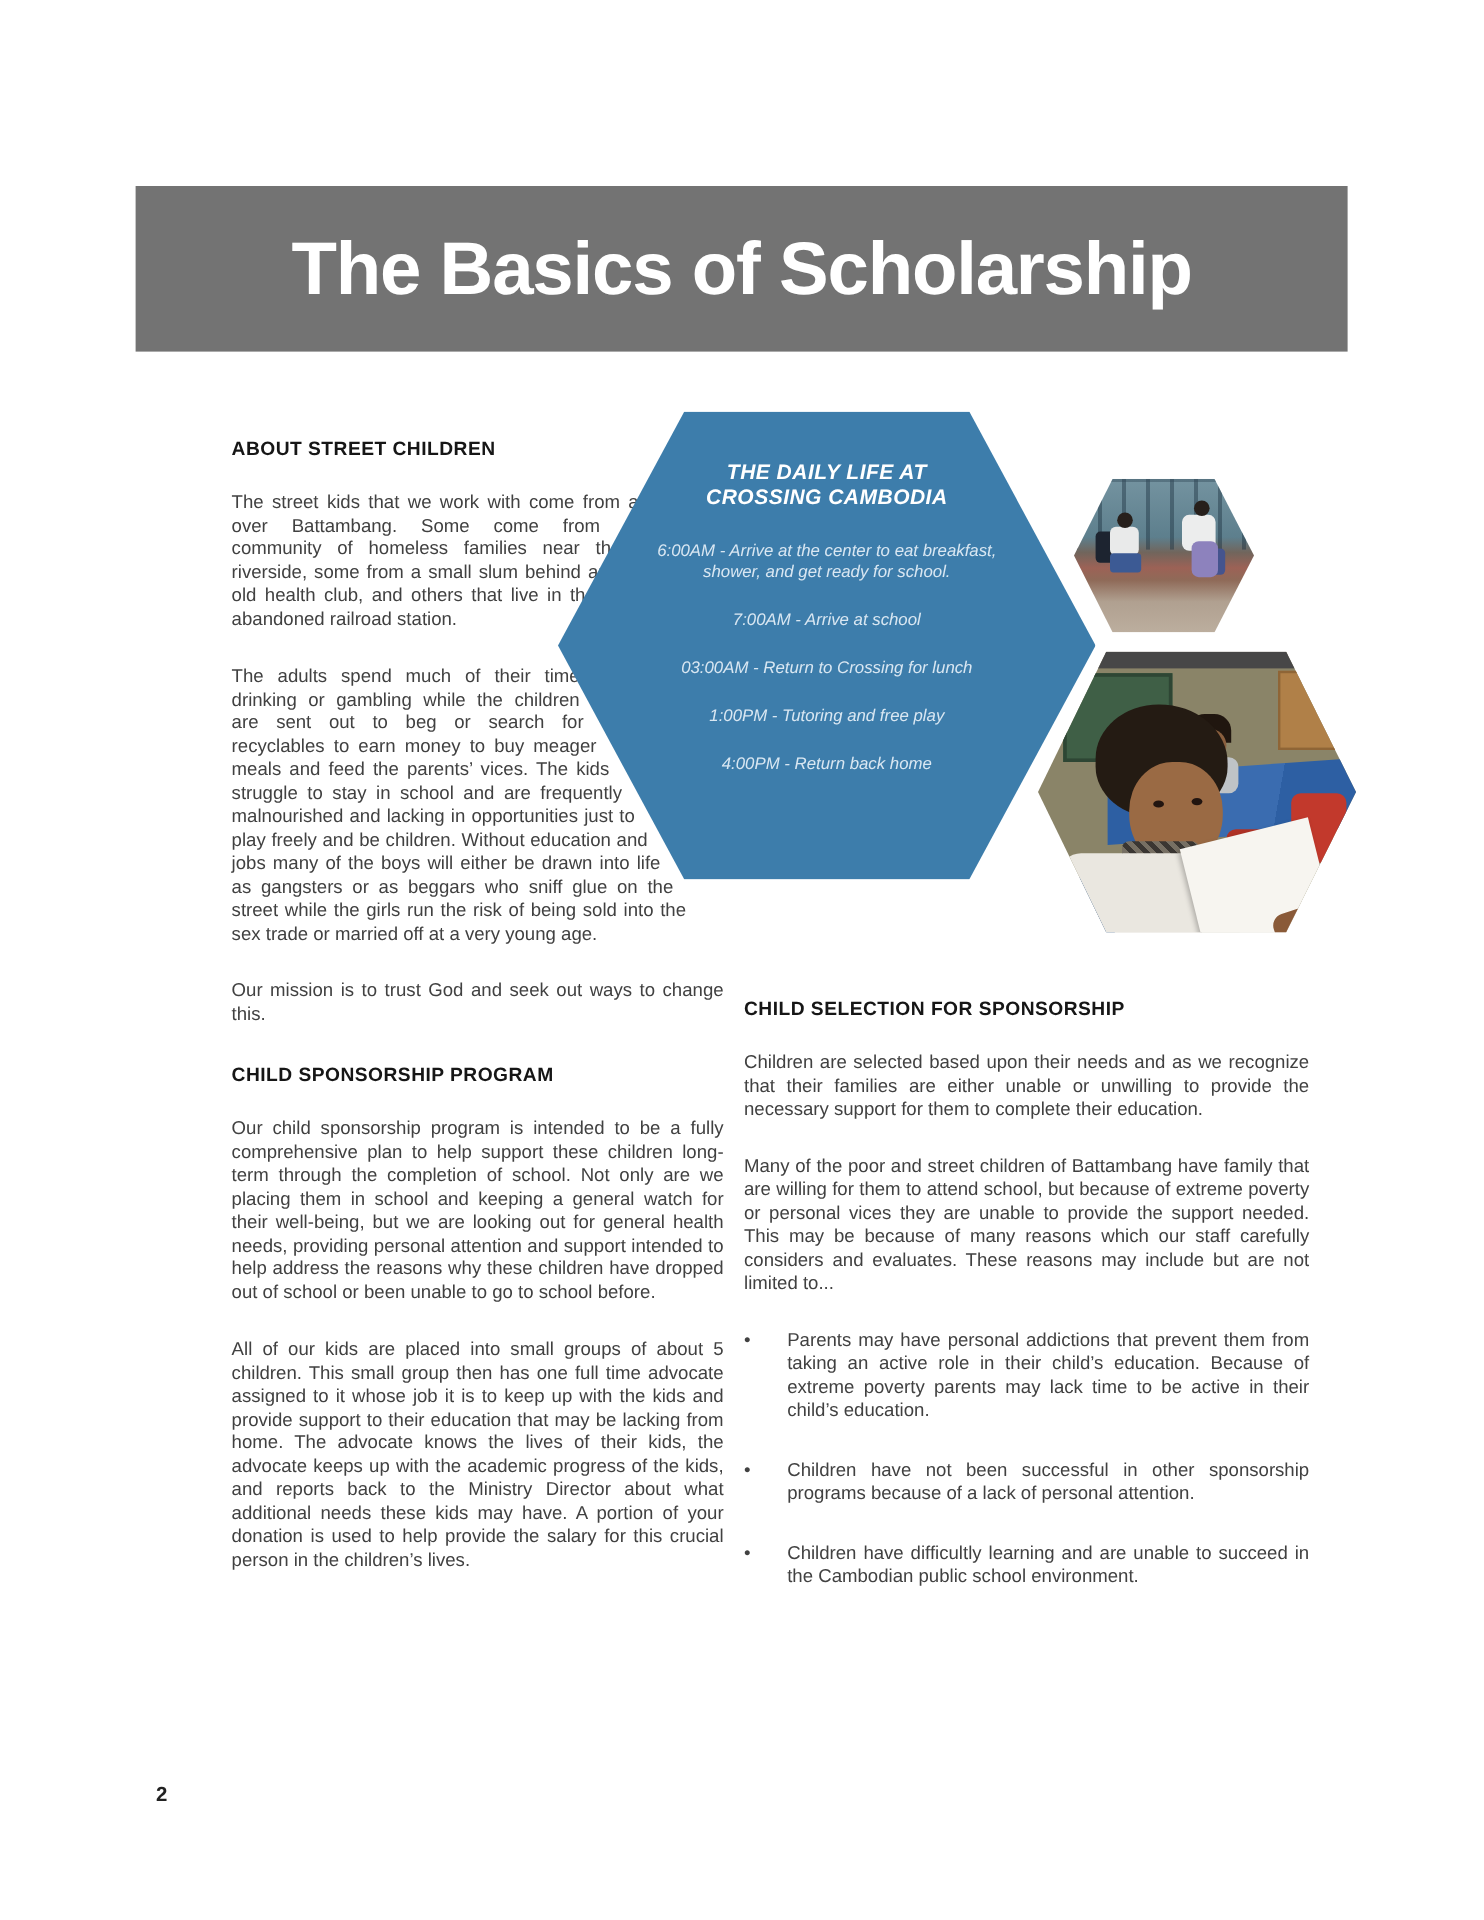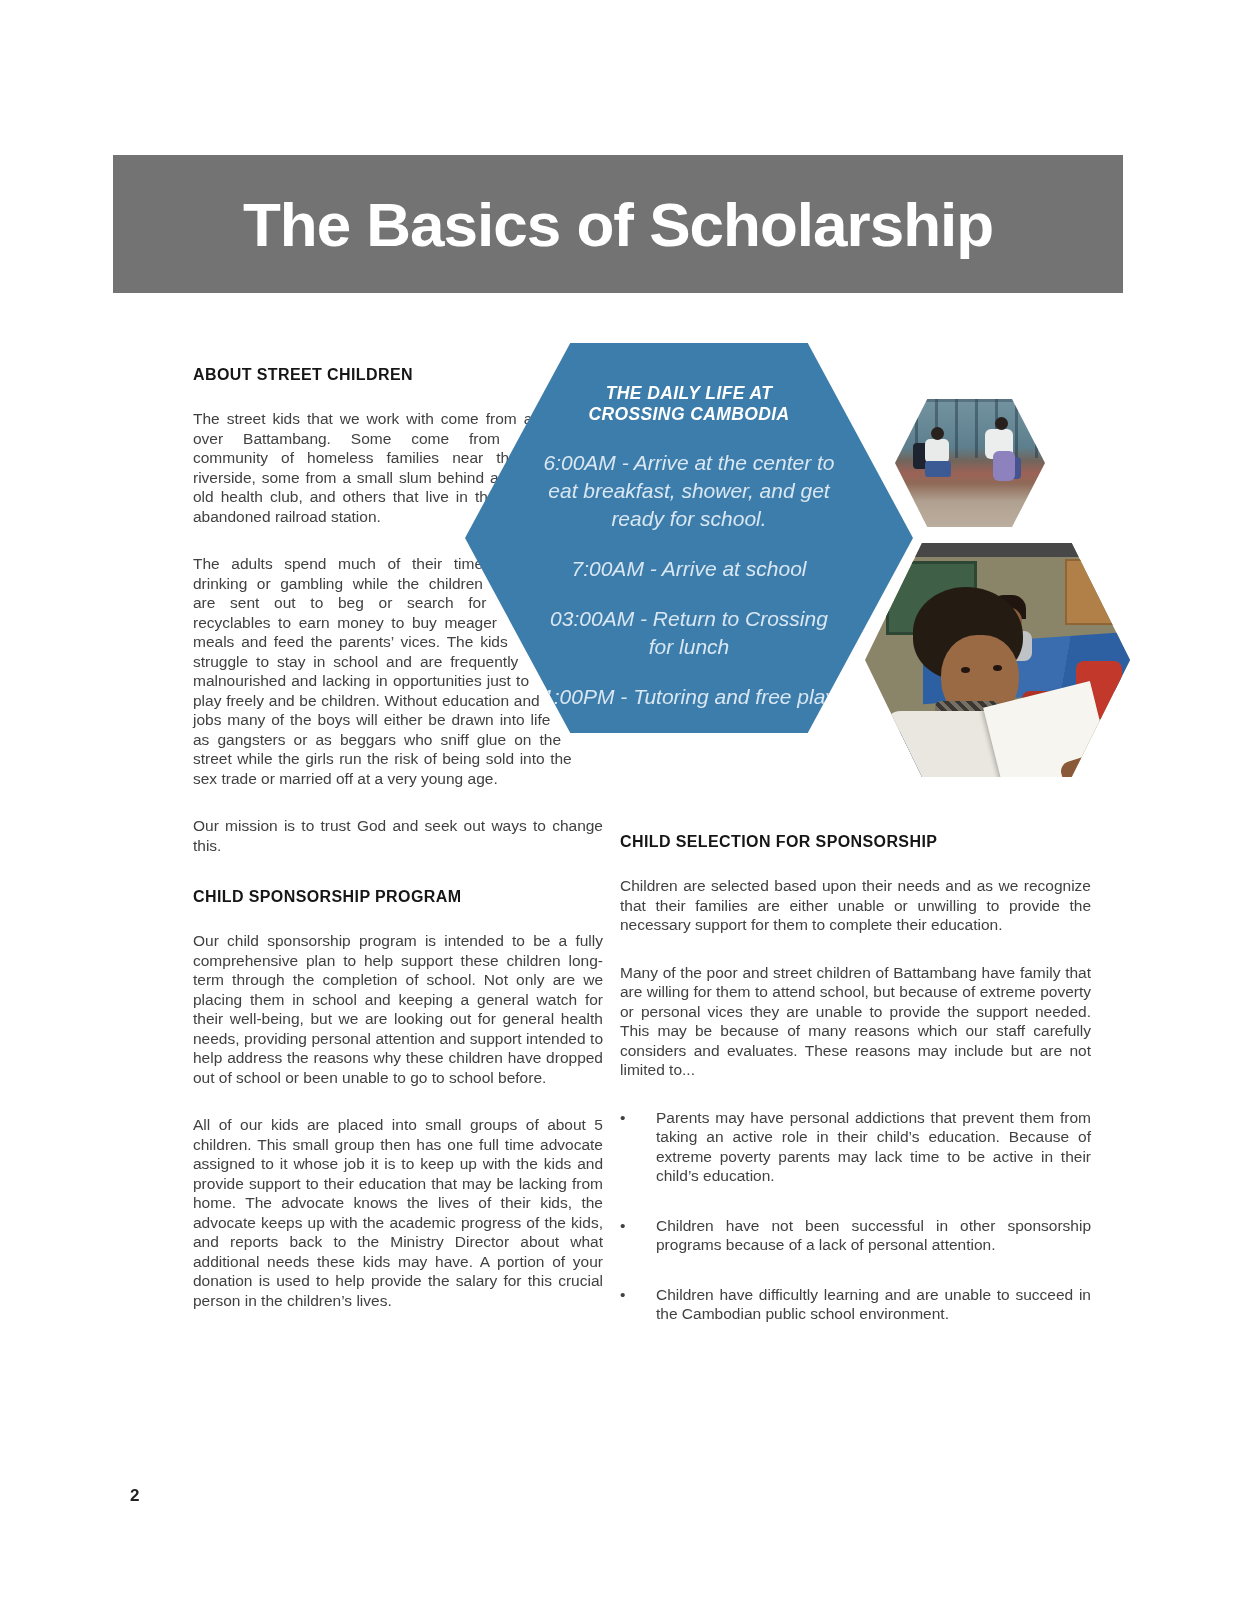--- a/index.html
+++ b/index.html
@@ -40,21 +40,21 @@
   .hexagon {
     position:absolute; left:465px; top:343px; width:448px; height:390px;
     background:#3d7dab; color:#d9e7f2; text-align:center;
     clip-path:polygon(23.5% 0, 76.5% 0, 100% 50%, 76.5% 100%, 23.5% 100%, 0 50%);
   }
   .hex-inner { padding:40px 72px 0 72px;font-style:italic; }
   .hex-title {
     color:#ffffff; font-weight:bold; font-size:17.5px; line-height:21px;
     letter-spacing:0.4px; margin:0 0 24px 0;
   }
-  .hex-item { font-size:21px; line-height:28px; margin:0 0 22px 0; }
+  .hex-item { font-size:14px; line-height:18px; margin:0 0 22px 0; }
   .hex-item.narrow { max-width:210px; margin-left:auto; margin-right:auto; }
   
   .photo-hex {
     position:absolute;
     clip-path:polygon(21.5% 0, 78% 0, 100% 50%, 78% 100%, 21.5% 100%, 0 50%);
   }
   .photo-hex > div { position:absolute; }
   #photo-top    { left:895px; top:399px; width:150px; height:128px; }
   #photo-bottom { left:865px; top:543px; width:265px; height:234px; }
   

